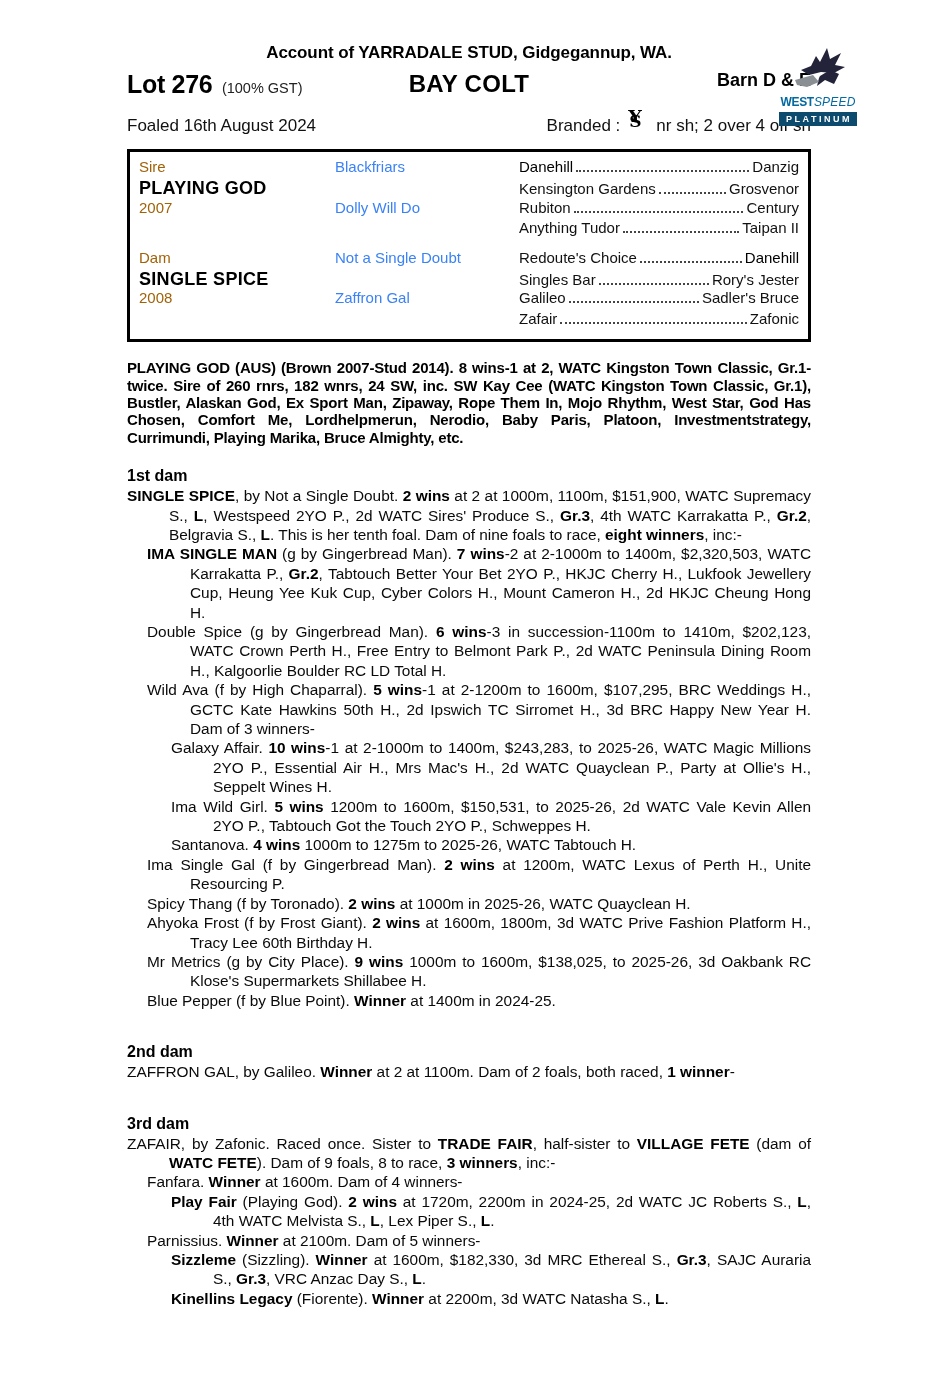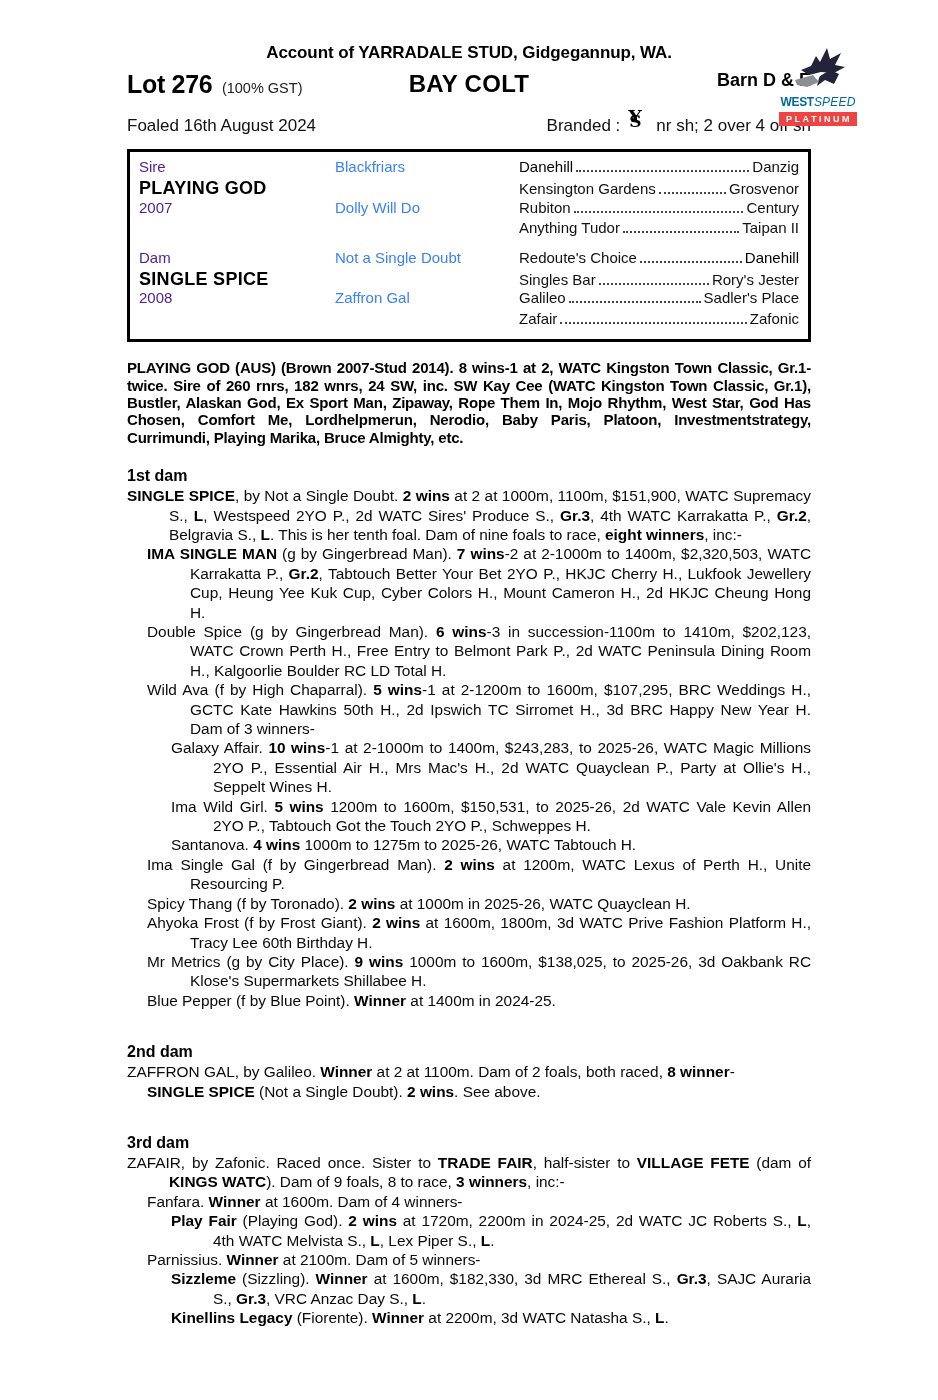--- a/index.html
+++ b/index.html
@@ -10,21 +10,21 @@
     overflow:hidden;
   }
   .content { margin:0 127px; }
 
   
   .logo { position:absolute; top:46px; right:74px; width:92px; text-align:center; }
   .logo svg { display:block; margin:0 auto; }
   .logo-text { font-size:12px; color:#0369a1; line-height:12px; white-space:nowrap; }
   .logo-text .west { font-weight:900; letter-spacing:-0.3px; }
   .logo-text .speed { font-style:italic; font-weight:400; letter-spacing:0.2px; }
-  .platinum { display:inline-block; background:#ef4444; color:#fff; font-size:9px; font-weight:bold;
+  .platinum { display:inline-block; background:#0c4a6e; color:#fff; font-size:9px; font-weight:bold;
     letter-spacing:2.5px; padding:2px 5px 2px 7px; margin-top:2px; }
 
   
   .account { text-align:center; font-weight:bold; font-size:17px; padding-top:43px; letter-spacing:-0.1px; }
   .lot-row { display:flex; align-items:flex-start; margin-top:7px; }
   .lot-left { flex:1 1 0; white-space:nowrap; }
   .lot-number { font-size:25px; font-weight:800; letter-spacing:-0.3px; }
   .gst { font-size:14.5px; color:#222; margin-left:5px; }
   .horse-title { flex:0 0 auto; font-size:24px; font-weight:800; letter-spacing:0.3px; }
   .barn { flex:1 1 0; text-align:right; font-size:18px; font-weight:800; white-space:nowrap; }
@@ -32,21 +32,21 @@
   .branded-line { display:flex; align-items:baseline; gap:6px; }
   .brand-mark { position:relative; display:inline-block; width:24px; height:22px; vertical-align:-4px; }
   .brand-mark span { position:absolute; font-weight:900; color:#000; font-family:"DejaVu Serif", serif; }
   .brand-mark .glyph-top { left:2px; top:-4px; font-size:19px; transform:scaleY(0.9); }
   .brand-mark .glyph-bottom { left:3px; top:2px; font-size:17px; }
 
   
   .pedigree { border:3px solid #000; margin-top:13px; padding:6px 9px 9px 9px; }
   .ped-row { display:flex; align-items:baseline; height:20.4px; }
   .ped-row.gap { margin-top:9px; }
-  .ped-c1 { flex:0 0 196px; font-size:15px; color:#4c1d95; }
+  .ped-c1 { flex:0 0 196px; font-size:15px; color:#a16207; }
   .ped-c1.name { font-weight:800; font-size:18px; letter-spacing:0.3px; color:#000; }
   .ped-c2 { flex:0 0 184px; font-size:15px; color:#3b82f6; }
   .ped-c3 { flex:1 1 auto; display:flex; align-items:baseline; font-size:15px; color:#111; }
   .ped-c3 .b { color:#000; }
   .leader { flex:1 1 auto; border-bottom:2px dotted #444; margin:0 3px 3px 3px; min-width:10px; }
 
   
   .sire-summary {
     margin-top:17px; font-weight:bold; font-size:15px; line-height:17.4px;
     text-align:justify; letter-spacing:-0.2px; color:#000;
@@ -159,21 +159,21 @@
             <span class="leader"></span>
             <span>Rory's Jester</span>
           </div>
         </div>
         <div class="ped-row">
           <div class="ped-c1">2008</div>
           <div class="ped-c2">Zaffron Gal</div>
           <div class="ped-c3">
             <span>Galileo</span>
             <span class="leader"></span>
-            <span>Sadler's Place</span>
+            <span>Sadler's Bruce</span>
           </div>
         </div>
         <div class="ped-row">
           <div class="ped-c1"></div>
           <div class="ped-c2"></div>
           <div class="ped-c3">
             <span>Zafair</span>
             <span class="leader"></span>
             <span>Zafonic</span>
           </div>
@@ -193,26 +193,25 @@
           <p class="para lv2"><span>Ima Wild Girl. </span><span class="b">5 wins</span><span> 1200m to 1600m, $150,531, to 2025-26, 2d WATC Vale Kevin Allen 2YO P., Tabtouch Got the Touch 2YO P., Schweppes H.</span></p>
           <p class="para lv2"><span>Santanova. </span><span class="b">4 wins</span><span> 1000m to 1275m to 2025-26, WATC Tabtouch H.</span></p>
           <p class="para lv1"><span>Ima Single Gal (f by Gingerbread Man). </span><span class="b">2 wins</span><span> at 1200m, WATC Lexus of Perth H., Unite Resourcing P.</span></p>
           <p class="para lv1"><span>Spicy Thang (f by Toronado). </span><span class="b">2 wins</span><span> at 1000m in 2025-26, WATC Quayclean H.</span></p>
           <p class="para lv1"><span>Ahyoka Frost (f by Frost Giant). </span><span class="b">2 wins</span><span> at 1600m, 1800m, 3d WATC Prive Fashion Platform H., Tracy Lee 60th Birthday H.</span></p>
           <p class="para lv1"><span>Mr Metrics (g by City Place). </span><span class="b">9 wins</span><span> 1000m to 1600m, $138,025, to 2025-26, 3d Oakbank RC Klose's Supermarkets Shillabee H.</span></p>
           <p class="para lv1"><span>Blue Pepper (f by Blue Point). </span><span class="b">Winner</span><span> at 1400m in 2024-25.</span></p>
         </div>
         <div class="sec">
           <div class="dam-heading">2nd dam</div>
-          <p class="para lv0"><span>ZAFFRON GAL, by Galileo. </span><span class="b">Winner</span><span> at 2 at 1100m. Dam of 2 foals, both raced, </span><span class="b">8 winner</span><span>-</span></p>
-          <p class="para lv1"><span class="b">SINGLE SPICE</span><span> (Not a Single Doubt). </span><span class="b">2 wins</span><span>. See above.</span></p>
+          <p class="para lv0"><span>ZAFFRON GAL, by Galileo. </span><span class="b">Winner</span><span> at 2 at 1100m. Dam of 2 foals, both raced, </span><span class="b">1 winner</span><span>-</span></p>
         </div>
         <div class="sec">
           <div class="dam-heading">3rd dam</div>
-          <p class="para lv0"><span>ZAFAIR, by Zafonic. Raced once. Sister to </span><span class="b">TRADE FAIR</span><span>, half-sister to </span><span class="b">VILLAGE FETE</span><span> (dam of </span><span class="b">KINGS WATC</span><span>). Dam of 9 foals, 8 to race, </span><span class="b">3 winners</span><span>, inc:-</span></p>
+          <p class="para lv0"><span>ZAFAIR, by Zafonic. Raced once. Sister to </span><span class="b">TRADE FAIR</span><span>, half-sister to </span><span class="b">VILLAGE FETE</span><span> (dam of </span><span class="b">WATC FETE</span><span>). Dam of 9 foals, 8 to race, </span><span class="b">3 winners</span><span>, inc:-</span></p>
           <p class="para lv1"><span>Fanfara. </span><span class="b">Winner</span><span> at 1600m. Dam of 4 winners-</span></p>
           <p class="para lv2"><span class="b">Play Fair</span><span> (Playing God). </span><span class="b">2 wins</span><span> at 1720m, 2200m in 2024-25, 2d WATC JC Roberts S., </span><span class="b">L</span><span>, 4th WATC Melvista S., </span><span class="b">L</span><span>, Lex Piper S., </span><span class="b">L</span><span>.</span></p>
           <p class="para lv1"><span>Parnissius. </span><span class="b">Winner</span><span> at 2100m. Dam of 5 winners-</span></p>
           <p class="para lv2"><span class="b">Sizzleme</span><span> (Sizzling). </span><span class="b">Winner</span><span> at 1600m, $182,330, 3d MRC Ethereal S., </span><span class="b">Gr.3</span><span>, SAJC Auraria S., </span><span class="b">Gr.3</span><span>, VRC Anzac Day S., </span><span class="b">L</span><span>.</span></p>
           <p class="para lv2"><span class="b">Kinellins Legacy</span><span> (Fiorente). </span><span class="b">Winner</span><span> at 2200m, 3d WATC Natasha S., </span><span class="b">L</span><span>.</span></p>
         </div>
       </div>
 
   </div>
 </div>

